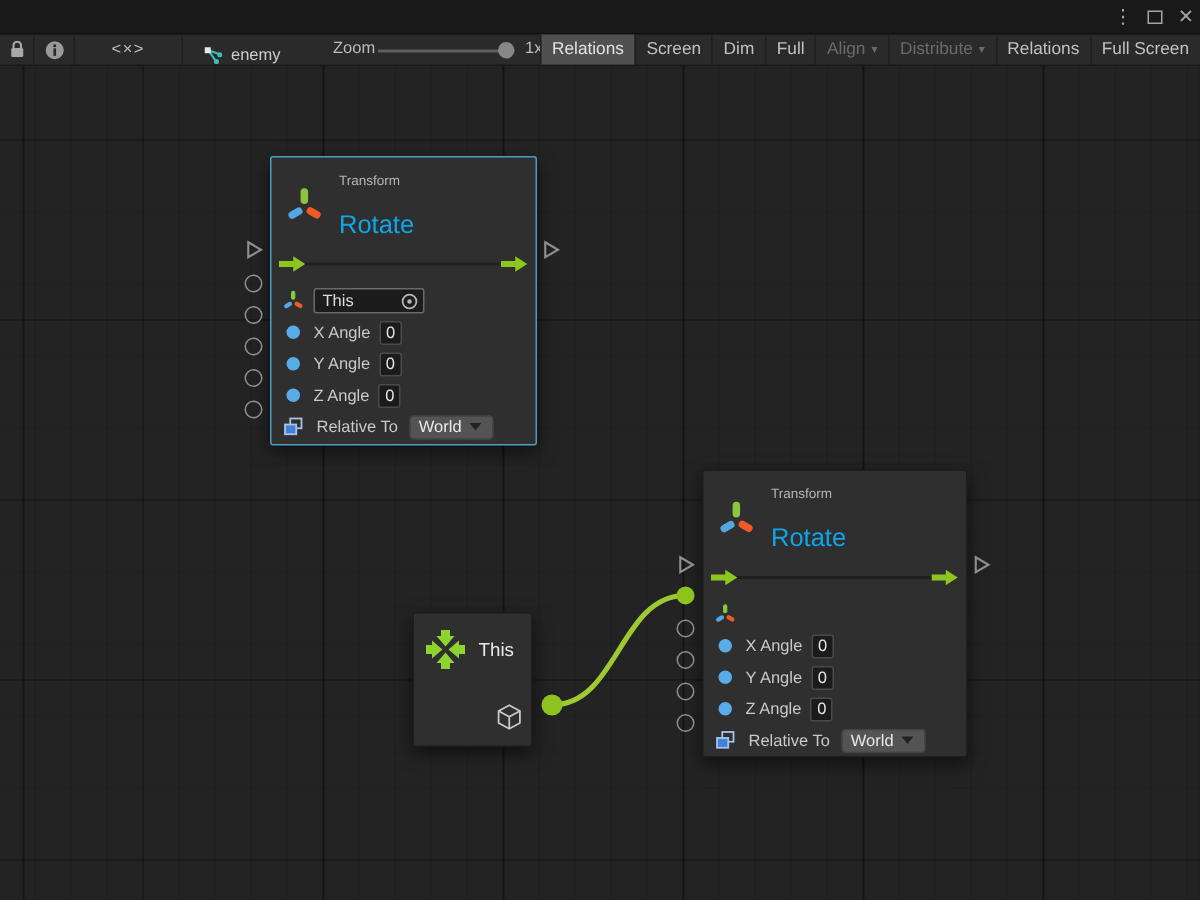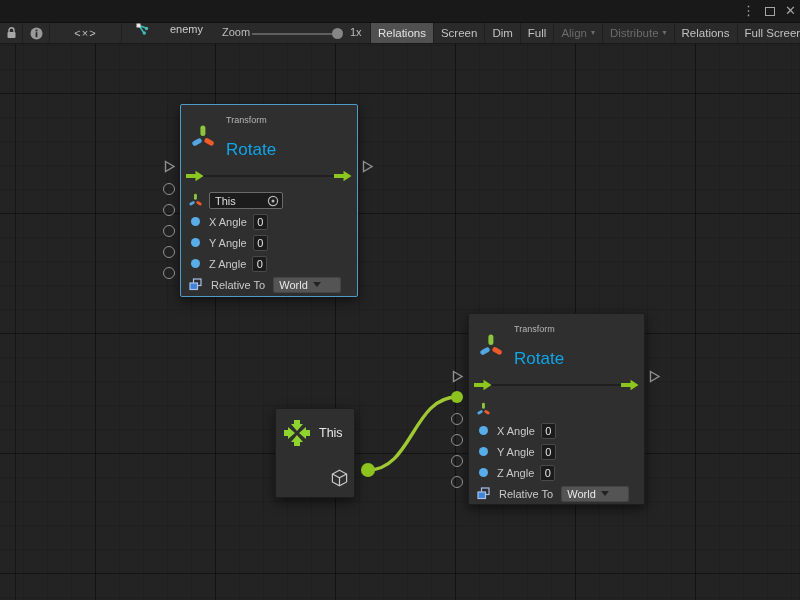--- a/index.html
+++ b/index.html
@@ -18,27 +18,27 @@
 
   
   .toolbar { position:relative; width:800px; height:22px; background:#2a2a2a;
     border-top:1px solid #101010; border-bottom:1px solid #191919; font-size:11.5px; color:#c2c2c2; }
   .tcell { position:absolute; top:0; height:20px; display:flex; align-items:center;
     justify-content:center; border-right:1px solid #1f1f1f; }
   .cell-lock { left:0; width:23px; }
   .cell-info { left:23px; width:27px; }
   .cell-vars { left:50px; width:72px; color:#bdbdbd; font-size:11px; letter-spacing:1px; }
   .breadcrumb { position:absolute; left:136px; top:0; height:20px; display:flex;
-    align-items:flex-start; gap:21px; color:#cccccc; font-size:11px; }
+    align-items:flex-end; gap:5px; color:#cccccc; font-size:11px; }
   .zoom-label { position:absolute; left:222px; top:3px; color:#bdbdbd; font-size:11px;text-align:center; }
   .zoom-track { position:absolute; left:252px; top:10px; width:86px; height:2px; background:#5f5f5f; }
   .zoom-handle { position:absolute; left:332px; top:5px; width:11px; height:11px;
     border-radius:50%; background:#868686; }
   .zoom-value { position:absolute; left:350px; top:3px; color:#bdbdbd; font-size:11px; }
-  .btn-row { position:absolute; left:370px; right:0; top:0; height:20px; display:flex; }
+  .btn-row { position:absolute; left:360px; right:0; top:0; height:20px; display:flex; }
   .tbtn { height:20px; line-height:20px; padding:0 7px; border-left:1px solid #1f1f1f;
     white-space:nowrap; cursor:default; display:flex; align-items:center; gap:4px; }
   .tbtn.active { background:#505050; color:#e2e2e2; }
   .tbtn.disabled { color:#6b6b6b; }
   .tbtn:last-child { border-right:1px solid #1f1f1f; }
   .caret-glyph { font-size:8px; }
 
   
   .canvas { position:relative; width:800px; height:556px; background-color:#232323;
     background-image:
@@ -68,21 +68,21 @@
   .row { height:21px; display:flex; align-items:center; padding-left:7px; gap:0; }
   .row-dot { width:9px; height:9px; border-radius:50%; background:#58ade8; margin-left:3px; }
   .row-label { font-size:11px; color:#c9c9c9; margin-left:9px; }
   .val-box { margin-left:6px; min-width:15px; height:16px; background:#1b1b1b;
     border:1px solid #4a4a4a; border-radius:2px; color:#e4e4e4; font-size:11px;
     display:flex; align-items:center; justify-content:center; padding:0 3px; }
   .self-field { margin-left:6px; width:74px; height:17px; background:#1c1c1c;
     border:1px solid #6a6a6a; border-radius:2px; display:flex; align-items:center;
     justify-content:space-between; padding:0 3px 0 5px; color:#dddddd; font-size:11px; }
   .dropdown { margin-left:8px; height:16px; background:#545454; border-radius:3px;
-    display:flex; align-items:center; gap:5px; padding:0 20px 0 6px; color:#e8e8e8;
+    display:flex; align-items:center; gap:5px; padding:0 8px 0 6px; color:#e8e8e8;
     font-size:11px; box-shadow:inset 0 0 0 1px #454545; }
   .dd-caret { width:0; height:0; border-left:4px solid transparent;
     border-right:4px solid transparent; border-top:5px solid #222222; }
 
   
   .port-circle { position:absolute; width:12px; height:12px; border:1.5px solid #8f8f8f;
     border-radius:50%; background:transparent; left:-18px; }
   .port-tri { position:absolute; width:12px; height:13px; }
   .port-tri.in { left:-17px; } .port-tri.out { right:-17px; }
 

